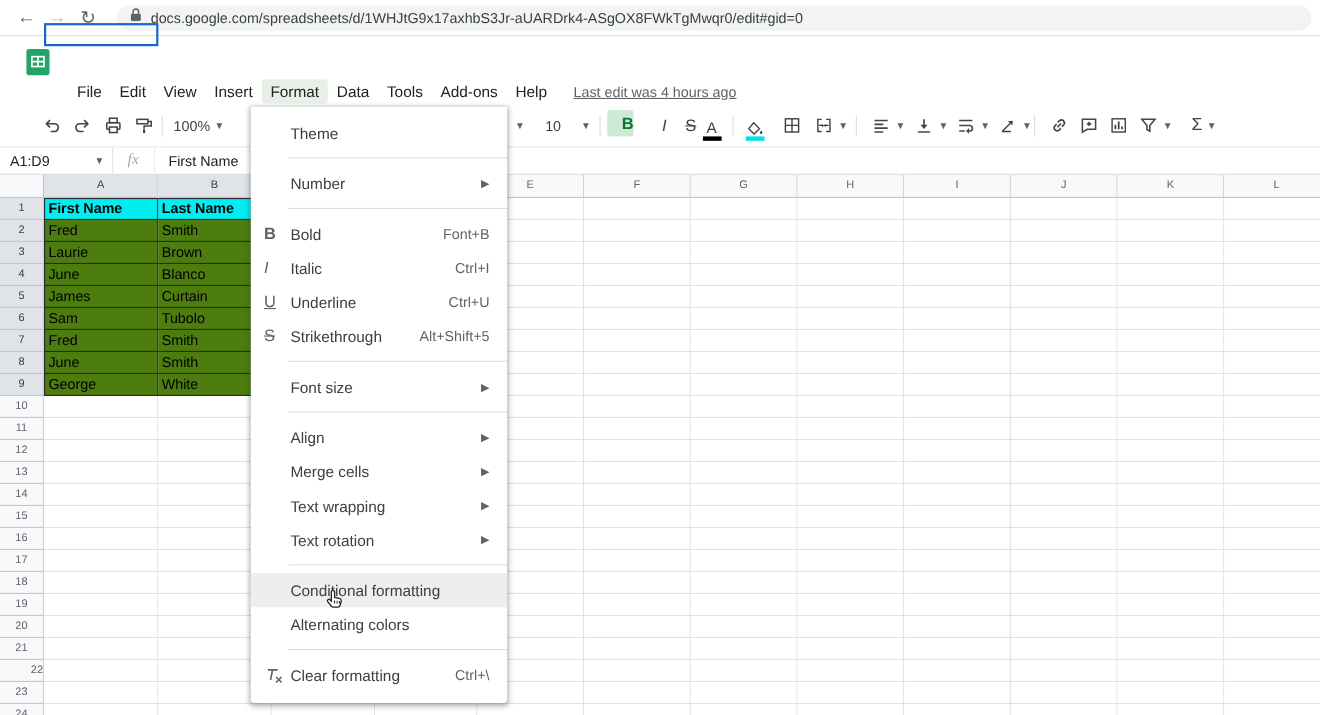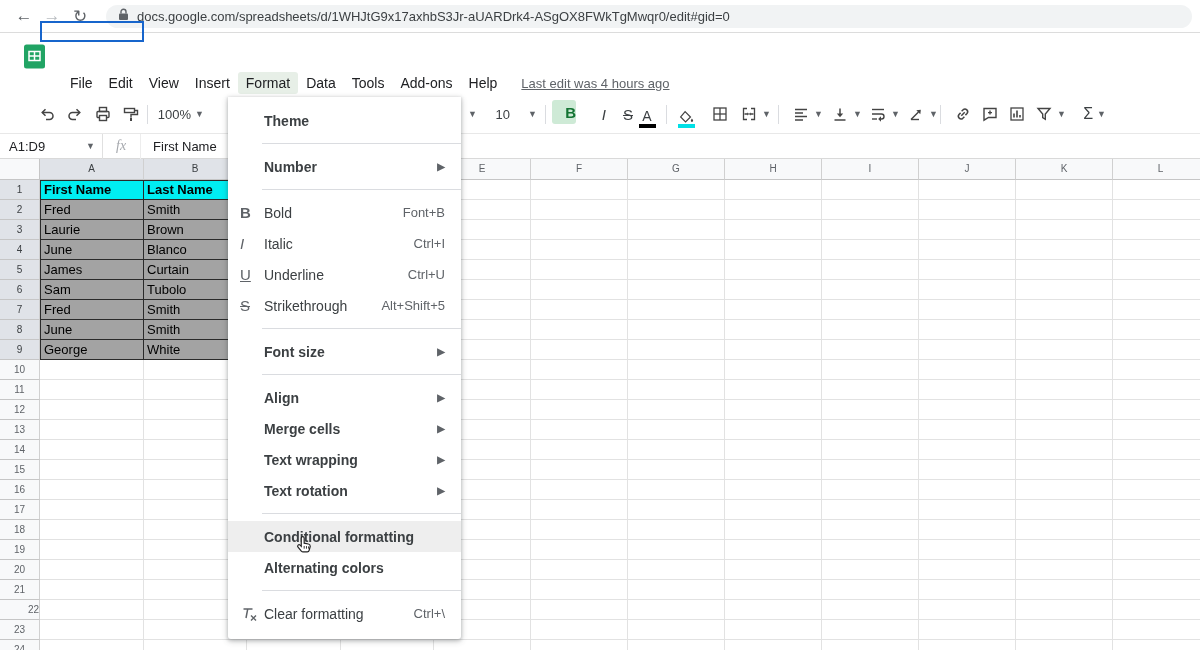--- a/index.html
+++ b/index.html
@@ -51,36 +51,36 @@
 
   
   .grid{position:absolute;top:159px;left:0;width:1200px;height:491px;overflow:hidden;background:#fff;}
   .grid-row{display:flex;}
   .gcell{flex:none;border-right:1px solid #e2e2e2;border-bottom:1px solid #e2e2e2;
     font-size:13px;color:#000;padding:0 3px;line-height:19px;white-space:nowrap;overflow:hidden;background:#fff;}
   .hcell{flex:none;background:#f8f9fa;border-right:1px solid #d0d0d0;border-bottom:1px solid #c6c6c6;
     font-size:10px;color:#5f6368;text-align:center;line-height:20px;}
   .hcell.sel{background:#e0e3e8;color:#3c4043;}
   .corner{flex:none;background:#f8f9fa;border-right:1px solid #c6c6c6;border-bottom:1px solid #c6c6c6;}
-  .in-range{border-right:1px solid #2a2a2a;border-bottom:1px solid #2a2a2a;background:#a3a3a3;}
+  .in-range{border-right:1px solid #2a2a2a;border-bottom:1px solid #2a2a2a;background:#4d7c0f;}
   .in-range.first-col{border-left:1px solid #2a2a2a;}
   .in-range.top-row{border-top:1px solid #2a2a2a;line-height:18px;}
   .range-head{background:#00eef2;font-weight:bold;}
   .active-cell-box{position:absolute;left:40px;top:21px;width:104px;height:21px;
     border:2px solid #1765cc;pointer-events:none;z-index:3;}
 
   
   .ctx-menu{position:absolute;left:228px;top:97px;width:233px;background:#fff;z-index:20;
     padding:8px 0 10px;border-radius:0 0 3px 3px;
     box-shadow:0 2px 6px rgba(60,64,67,.3),0 1px 3px 1px rgba(60,64,67,.15);}
   .fmt-item{height:31px;display:flex;align-items:center;padding:0 16px 0 12px;font-size:14px;color:#3c4043;}
   .fmt-item.hl{background:#eeeeee;}
   .fmt-icon{width:24px;font-size:15px;color:#5f6368;display:flex;align-items:center;}
   .fmt-icon b{font-weight:bold;}
-  .no-icon{padding-left:36px;font-weight:bold;}
+  .no-icon{padding-left:36px;}
   .fmt-right{margin-left:auto;font-size:13px;color:#5f6368;}
   .fmt-arrow{margin-left:auto;font-size:10px;color:#5f6368;}
   .menu-divider{border-top:1px solid #dadce0;margin:7px 0 7px 34px;}
 
   .cursor{position:absolute;left:293px;top:533px;z-index:30;pointer-events:none;}
 </style>
 </head>
 <body>
 
 <div class="browser-bar">

